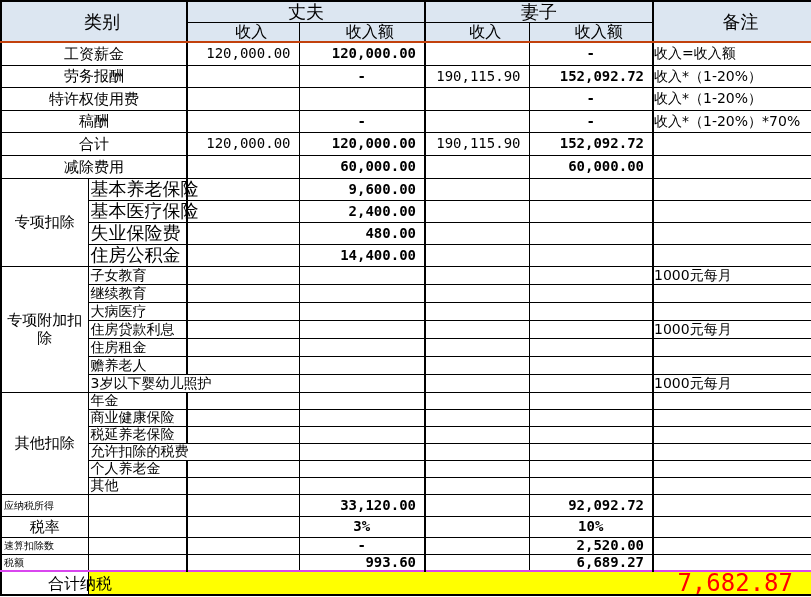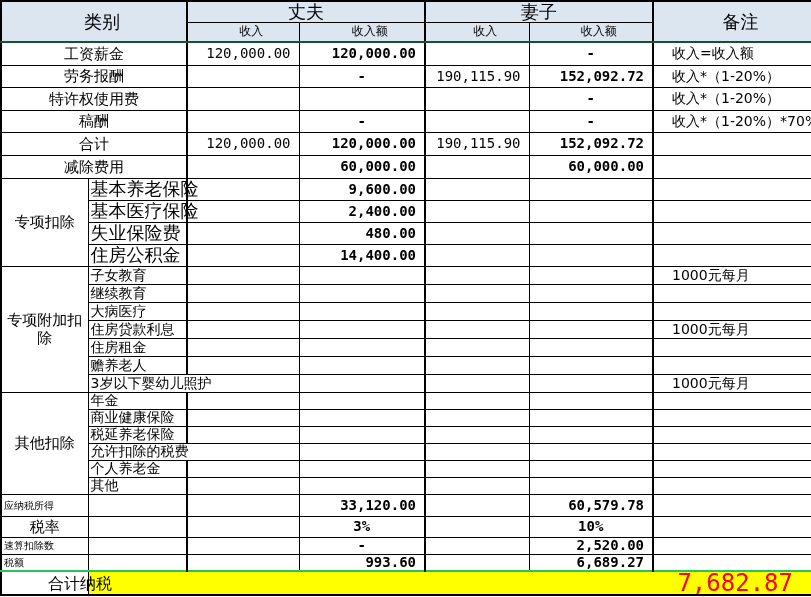--- a/index.html
+++ b/index.html
@@ -7,37 +7,37 @@
   table{border-collapse:collapse;table-layout:fixed;width:811px;border:2px solid #000;}
   td{border:1px solid #000;overflow:visible;white-space:nowrap;padding:0;vertical-align:middle;font-size:14px;line-height:1.1;}
   
   col.cA{width:87px;} col.cB{width:99px;} col.cC{width:112px;} col.cD{width:126px;}
   col.cE{width:104px;} col.cF{width:124px;} col.cG{width:159px;}
   
   tr.h20{height:20px;} tr.h23{height:23px;} tr.h22{height:22px;} tr.h21{height:21px;}
   tr.h18{height:18px;} tr.h17{height:17px;}
   
   .hc{background:var(--header-bg,#dce6f1);text-align:center;font-size:18px;}
-  .hc2{background:var(--header-bg,#dce6f1);text-align:center;font-size:12px;}
-  .hb{border-bottom:2px solid #14532d;padding-left:16px;}
+  .hc2{background:var(--header-bg,#dce6f1);text-align:center;font-size:16px;}
+  .hb{border-bottom:2px solid #c2410c;padding-left:16px;}
   
   .tr2{border-right:2px solid #000;}
   
   .lbl{text-align:center;font-size:15px;}
   .num{font-family:"DejaVu Sans Mono",monospace;text-align:right;padding-right:8px;}
   .bold{font-weight:bold;}
   .dash{text-align:center;padding-right:0;}
   .pct{font-family:"DejaVu Sans Mono",monospace;text-align:center;font-weight:bold;padding-right:0;}
   .grp{text-align:center;font-size:15px;white-space:normal;line-height:1.25;padding:0 2px;margin-left:21px;}
   .sub{text-align:left;padding-left:2px;font-size:18px;}
   .sub14{text-align:left;padding-left:2px;font-size:14px;}
-  .rem{text-align:left;padding-left:18px;font-size:14px;}
+  .rem{text-align:left;padding-left:0;font-size:14px;}
   .slbl{text-align:left;padding-left:2px;font-size:10px;}
   .slbl-c{text-align:center;font-size:15px;}
-  tr.totrow td{border-top:2px solid #22c55e;padding-left:46px;}
+  tr.totrow td{border-top:2px solid #d946ef;padding-left:46px;}
   .tlbl{text-align:left;padding-left:4px;font-size:16px;}
   .tval{background:var(--total-bg,#ffff00);color:var(--total-text,#ff0000);
         font-family:"DejaVu Sans Mono",monospace;font-size:24px;text-align:right;
         padding-right:18px;line-height:22px;}
 </style>
 </head>
 <body>
 
 <table>
   <colgroup>
@@ -252,21 +252,21 @@
     <td class="tr2"></td>
     <td class="rem"></td>
   </tr>
 
   <tr class="h22">
     <td class="slbl">应纳税所得</td>
     <td class="tr2"></td>
     <td></td>
     <td class="num bold tr2">33,120.00</td>
     <td></td>
-    <td class="num bold tr2">60,579.78</td>
+    <td class="num bold tr2">92,092.72</td>
     <td class="rem"></td>
   </tr>
   <tr class="h21">
     <td class="slbl-c">税率</td>
     <td class="tr2"></td>
     <td></td>
     <td class="pct tr2">3%</td>
     <td></td>
     <td class="pct tr2">10%</td>
     <td class="rem"></td>

